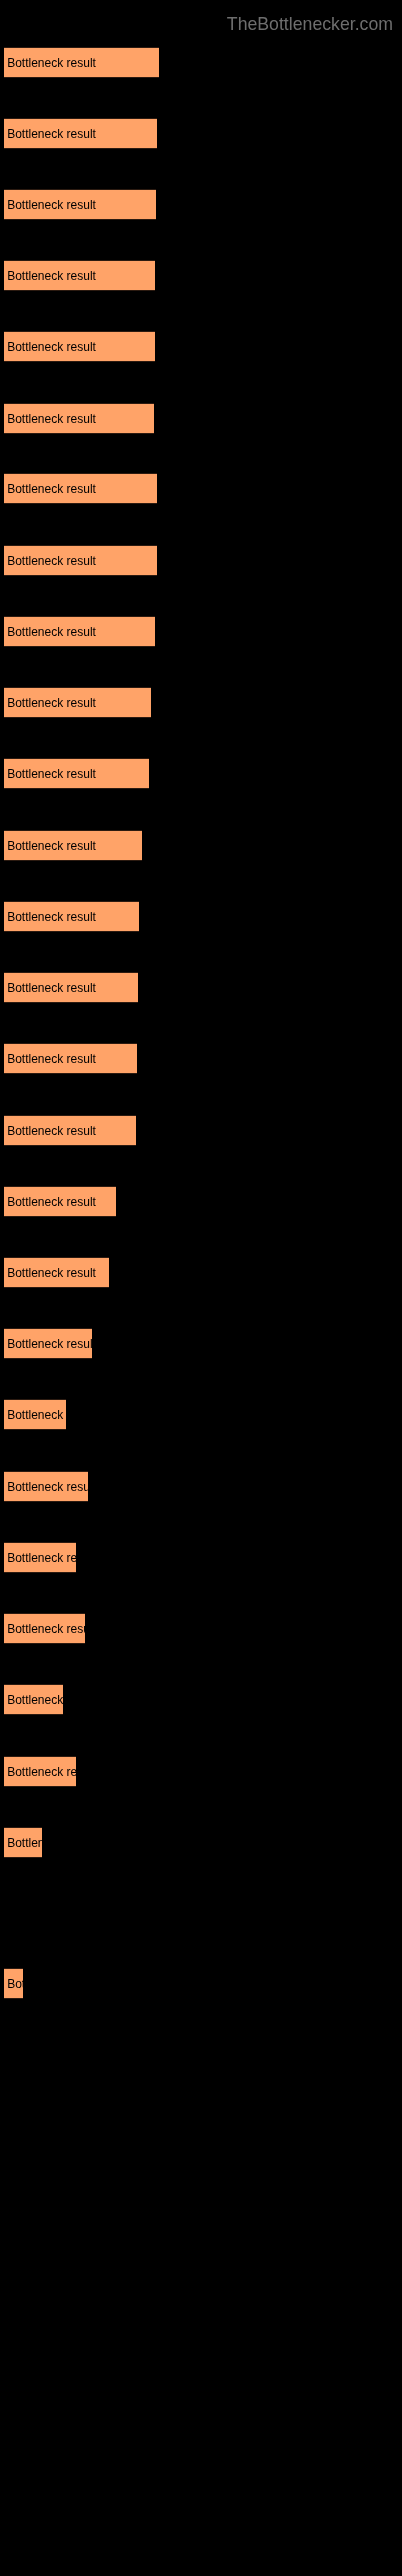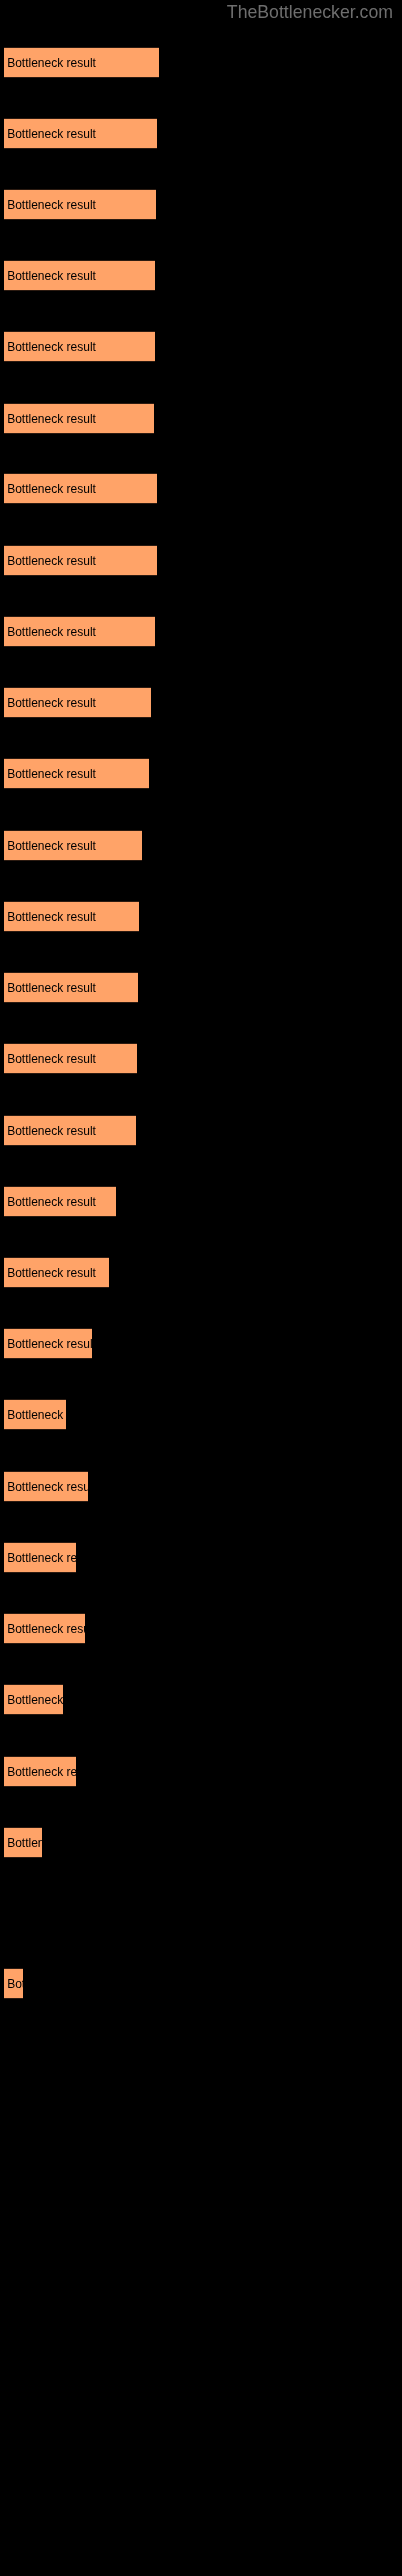--- a/index.html
+++ b/index.html
@@ -11,21 +11,21 @@
   #page {
     position: relative;
     width: 403px;
     height: 2576px;
     background: #000000;
     overflow: hidden;
     font-family: "Liberation Sans", "DejaVu Sans", sans-serif;
   }
   #site-title {
     position: absolute;
-    top: 0px;
+    top: 12px;
     left: 0px;
     width: 393px;
     text-align: right;
     font-size: 17.7px;
     line-height: 24px;
     color: #6e6e6e;
     font-family: "Liberation Sans", "DejaVu Sans", sans-serif;
     white-space: nowrap;
     letter-spacing: 0px;
   }

